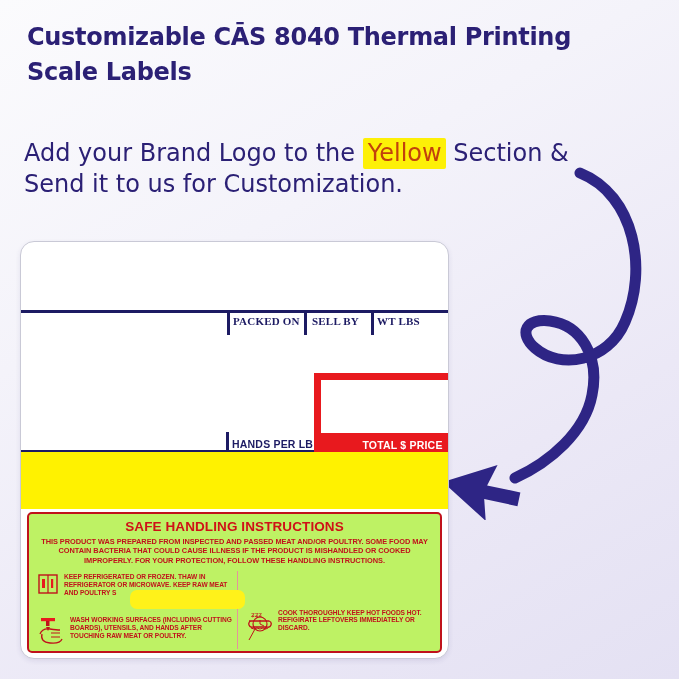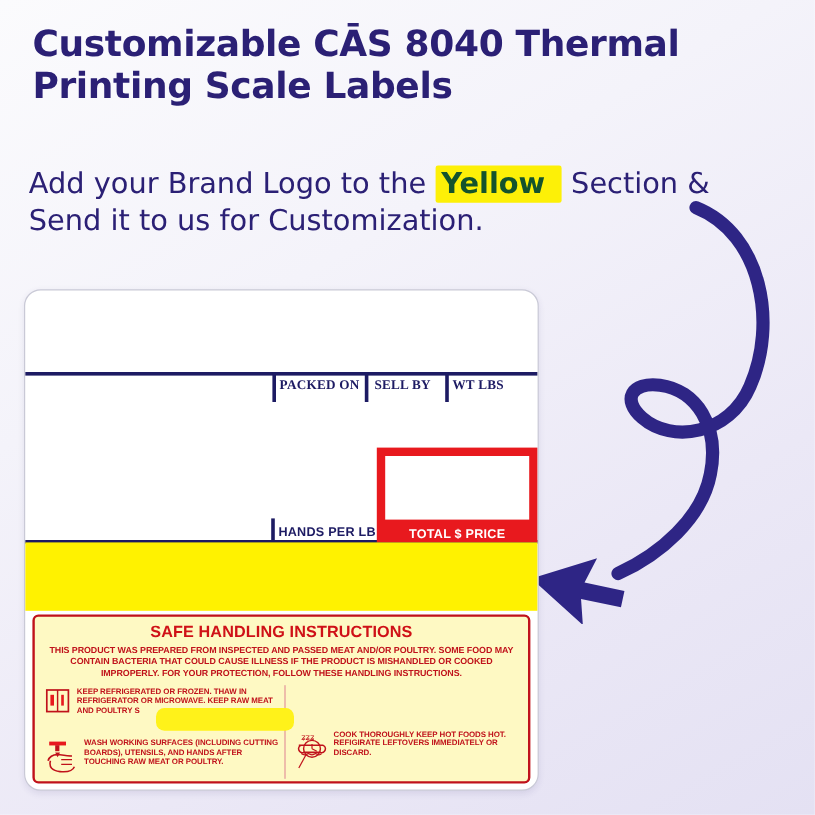--- a/index.html
+++ b/index.html
@@ -7,31 +7,31 @@
     width:679px;height:679px;
     font-family:"Liberation Sans",sans-serif;
     background:linear-gradient(150deg,#fbfbfd 0%,#f4f3fa 35%,#ebe8f6 70%,#e4e1f3 100%);
     overflow:hidden;position:relative;
   }
   .stage{position:absolute;inset:0;}
 
   
   .headline{
     position:absolute;left:27px;top:20px;width:610px;
-    font-size:30px;line-height:35px;font-weight:bold;
+    font-size:24px;line-height:35px;font-weight:bold;
     color:#2b2075;letter-spacing:-0.3px;
     font-family:"DejaVu Sans",sans-serif;
   }
   .subhead{
     position:absolute;left:24px;top:138px;width:600px;
     font-size:24px;line-height:31px;font-weight:normal;
     color:#2b2075;
     font-family:"DejaVu Sans",sans-serif;
   }
-  .hl{background:#fdf007;padding:1px 14px 2px 5px;border-radius:2px;font-weight:bold;color:#14532d;}
+  .hl{background:#fdf007;padding:1px 4px 2px 5px;border-radius:2px;font-weight:normal;color:#c2410c;}
 
   
   .arrow{position:absolute;left:420px;top:140px;width:259px;height:380px;pointer-events:none;}
 
   
   .card{
     position:absolute;left:20px;top:241px;width:427px;height:416px;
     background:#ffffff;border:1.5px solid #c9c9d6;border-radius:14px;
     box-shadow:0 2px 5px rgba(60,50,120,.10);overflow:hidden;
   }
@@ -44,36 +44,37 @@
   }
   .ppl{
     position:absolute;font-size:10.5px;font-weight:bold;color:#1d1b63;
     letter-spacing:.2px;white-space:nowrap;
   }
 
   
   .total-box{
     position:absolute;left:293px;top:131px;width:134px;height:79px;
     background:#e8191e;
+    padding-left:43px;
   }
   .total-inner{
     position:absolute;left:7px;top:7px;right:7px;height:53px;background:#fff;
   }
   .total-cap{
     position:absolute;left:0;right:0;bottom:1px;text-align:center;
     font-size:10.5px;font-weight:bold;color:#ffffff;letter-spacing:.2px;
   }
 
   
   .yellow-band{position:absolute;left:0;right:0;top:210px;height:57px;background:#fff200;}
 
   
   .shi{
     position:absolute;left:6px;top:270px;right:6px;bottom:5px;
-    border:2px solid #c0121b;border-radius:5px;background:#fef9c3;
+    border:2px solid #c0121b;border-radius:5px;background:#bef264;
   }
   .shi-title{
     text-align:center;font-size:13.5px;font-weight:bold;color:#cf1117;
     letter-spacing:.1px;margin-top:5px;
   }
   .shi-body{
     margin:3px 8px 0 8px;font-size:7.4px;line-height:9.4px;color:#c0121b;
     text-align:center;font-weight:bold;letter-spacing:-0.05px;
   }
   .grid{position:absolute;left:8px;right:6px;top:57px;}

